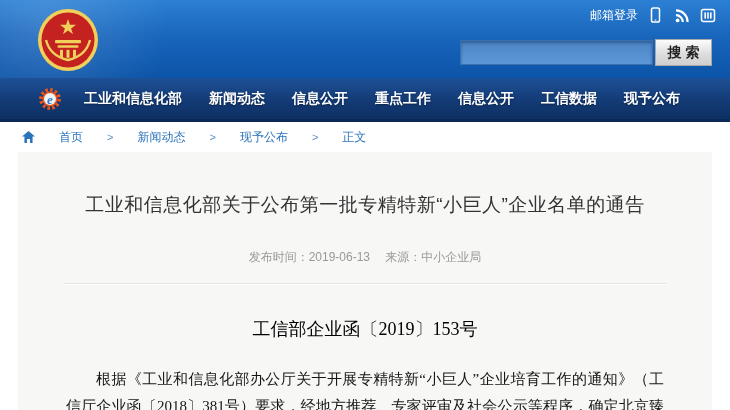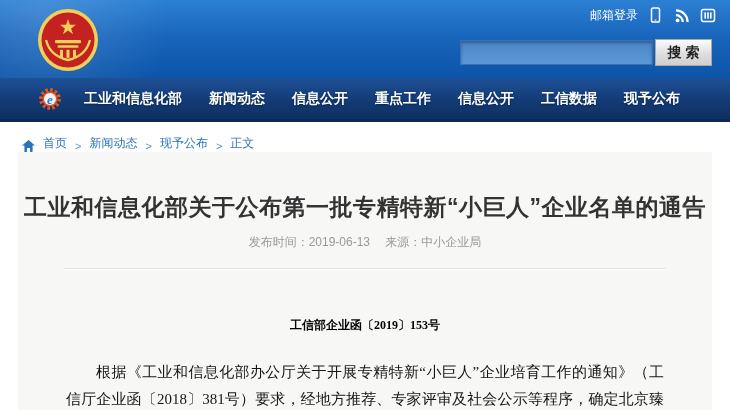--- a/index.html
+++ b/index.html
@@ -36,33 +36,33 @@
   
   .nav { height:44px; display:flex; align-items:center; padding-left:38px;
     background:linear-gradient(180deg,#1e5096 0%,#133b76 55%,#0e3063 100%);
     border-bottom:3px solid #0a2a55; }
   .nav-logo { width:24px; height:24px; margin-right:22px; flex:0 0 auto; }
   .nav-items { display:flex; justify-content:space-between; width:596px; }
   .nav-item { color:#fff; font-size:14px; font-weight:bold; cursor:pointer;
     text-shadow:0 1px 2px rgba(0,0,0,.4); white-space:nowrap; }
 
   
-  .breadcrumb { height:30px; display:flex; align-items:flex-end; padding-left:22px; gap:8px;
+  .breadcrumb { height:30px; display:flex; align-items:center; padding-left:22px; gap:24px;
     background:#fff; font-size:12px; color:#2a72ba; }
   .crumb { color:#2a72ba; cursor:pointer; text-decoration:none; }
   .crumb-sep { color:#5b8fc4; font-size:11px; }
 
   
   .content { margin:0 18px; height:258px; background:#f7f7f6; }
-  .article-title { text-align:center; padding-top:40px; font-size:23px; font-weight:bold;
+  .article-title { text-align:center; padding-top:40px; font-size:19px; font-weight:normal;
     color:#333; letter-spacing:.5px; }
-  .article-meta { text-align:center; margin-top:11px; font-size:12px; color:#999; }
+  .article-meta { text-align:center; margin-top:31px; font-size:12px; color:#999; }
   .article-meta span { margin:0 6px; }
   .divider { height:1px; background:#e4e4e2; margin:17px 46px 0; box-shadow:0 1px 0 #fff; }
-  .doc-number { text-align:center; margin-top:48px; font-size:12px; font-weight:bold; color:#000;
+  .doc-number { text-align:center; margin-top:33px; font-size:18px; font-weight:normal; color:#000;
     font-family:"Liberation Serif","DejaVu Serif",serif; }
   .article-body { margin:25px 48px 0; font-size:15px; line-height:27px; color:#151515;
     text-indent:2em; text-align:justify; font-family:"Liberation Serif","DejaVu Serif",serif; }
 </style>
 </head>
 <body>
 
 <div class="header">
 
   <div class="utility">

